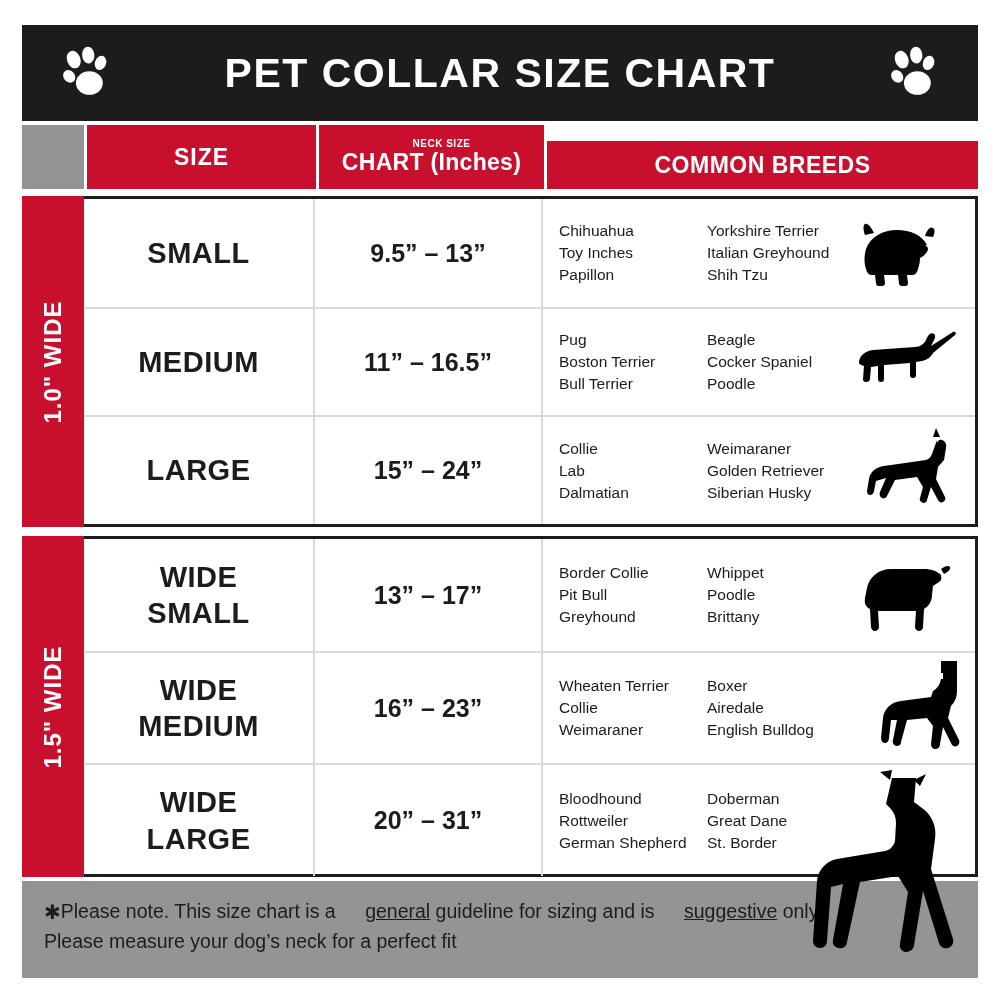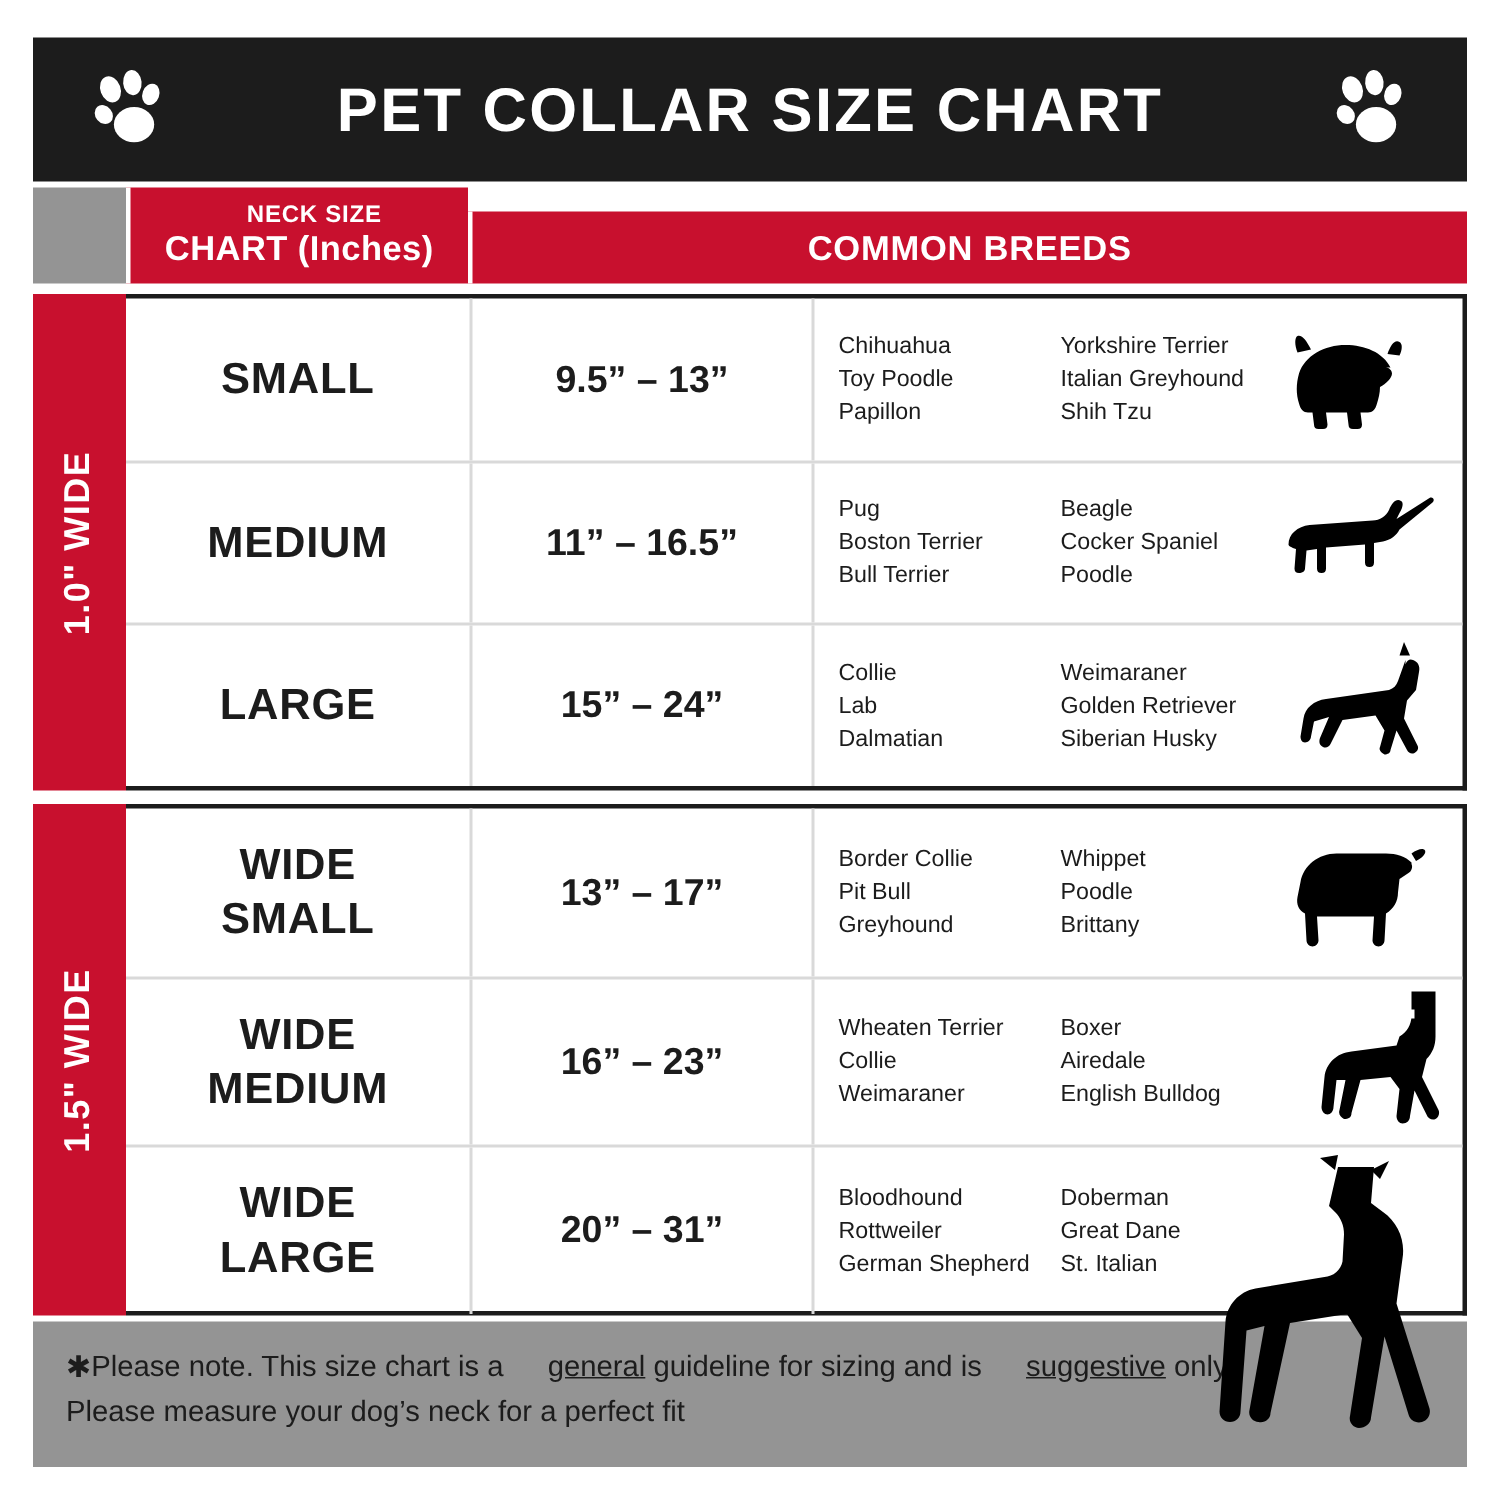--- a/index.html
+++ b/index.html
@@ -71,21 +71,21 @@
     flex-direction: column;
     align-items: center;
     justify-content: center;
     font-weight: bold;
     border-left: 3px solid #ffffff;
     box-sizing: border-box;
   }
   .colhead .cell.size { width: 232px; font-size: 23px; letter-spacing: 1px; }
   .colhead .cell.length { width: 228px; }
   .colhead .cell.breeds { flex: 1; font-size: 23px; letter-spacing: 0.5px; margin-top: 16px; }
-  .len-small { font-size: 16px; font-weight: bold; letter-spacing: 0.5px; line-height: 1.1; padding-left: 20px; }
+  .len-small { font-size: 10px; font-weight: bold; letter-spacing: 0.5px; line-height: 1.1; padding-left: 20px; }
   .len-big { font-size: 23px; font-weight: bold; letter-spacing: 0.3px; }
 
   
   .sidelabel {
     position: absolute;
     left: 22px;
     width: 62px;
     background: #c8102e;
     color: #ffffff;
     display: flex;
@@ -210,20 +210,21 @@
       <ellipse cx="28" cy="26" rx="12" ry="16" fill="#ffffff" transform="rotate(-20 28 26)"></ellipse>
       <ellipse cx="54" cy="18" rx="11" ry="15" fill="#ffffff" transform="rotate(-5 54 18)"></ellipse>
       <ellipse cx="76" cy="32" rx="10" ry="13" fill="#ffffff" transform="rotate(20 76 32)"></ellipse>
       <ellipse cx="20" cy="56" rx="10" ry="12" fill="#ffffff" transform="rotate(-40 20 56)"></ellipse>
       <ellipse cx="56" cy="68" rx="24" ry="21" fill="#ffffff"></ellipse>
     </svg>
   </div>
 
   <div class="colhead">
     <div class="corner"></div>
+    <div class="cell size">SIZE</div>
     <div class="cell length">
       <div class="len-small">NECK SIZE</div>
       <div class="len-big">CHART (Inches)</div>
     </div>
     <div class="cell breeds">COMMON BREEDS</div>
   </div>
 
   <div class="sidelabel" id="side-1">
     <span>1.0" WIDE</span>
   </div>
@@ -234,21 +235,21 @@
   <div class="rows">
 
     <div class="group" id="group-1">
 
       <div class="row" style="height:108px">
         <div class="cell-size">SMALL</div>
         <div class="cell-length">9.5” – 13”</div>
         <div class="cell-breeds">
           <div class="breed-col first">
             <div>Chihuahua</div>
-            <div>Toy Poodle</div>
+            <div>Toy Inches</div>
             <div>Papillon</div>
           </div>
           <div class="breed-col">
             <div>Yorkshire Terrier</div>
             <div>Italian Greyhound</div>
             <div>Shih Tzu</div>
           </div>
           <svg class="silhouette" viewBox="0 0 128 92">
             <path fill="#000000" d="M86 34c-5-10-17-15-30-15-14 0-27 7-31 19-2 7-2 14 0 20 1 4 3 6 6 6h3l1 8c0 2 1 3 3 3h3c2 0 3-1 3-3l-1-8h14l1 8c0 2 1 3 3 3h3c2 0 3-1 3-3l-1-8h5c3 0 5-2 6-6 1-3 2-7 2-11 4-2 8-6 8-9 0-2-2-4-4-4z"></path>
             <path fill="#000000" d="M33 22c-3-6-6-10-9-9-2 1-2 6 0 11zM84 25c2-6 5-10 8-8 2 1 2 5 0 9z"></path>
@@ -357,21 +358,21 @@
         <div class="cell-length">20” – 31”</div>
         <div class="cell-breeds">
           <div class="breed-col first">
             <div>Bloodhound</div>
             <div>Rottweiler</div>
             <div>German Shepherd</div>
           </div>
           <div class="breed-col">
             <div>Doberman</div>
             <div>Great Dane</div>
-            <div>St. Italian</div>
+            <div>St. Border</div>
           </div>
         </div>
       </div>
 
     </div>
   </div>
 
   <div class="footer">
     <div class="footer-line">
       <span class="star">✱</span><span>Please note. This size chart is a </span><span class="u">general</span><span> guideline for sizing and is </span><span class="u"> suggestive</span><span> only.</span>

